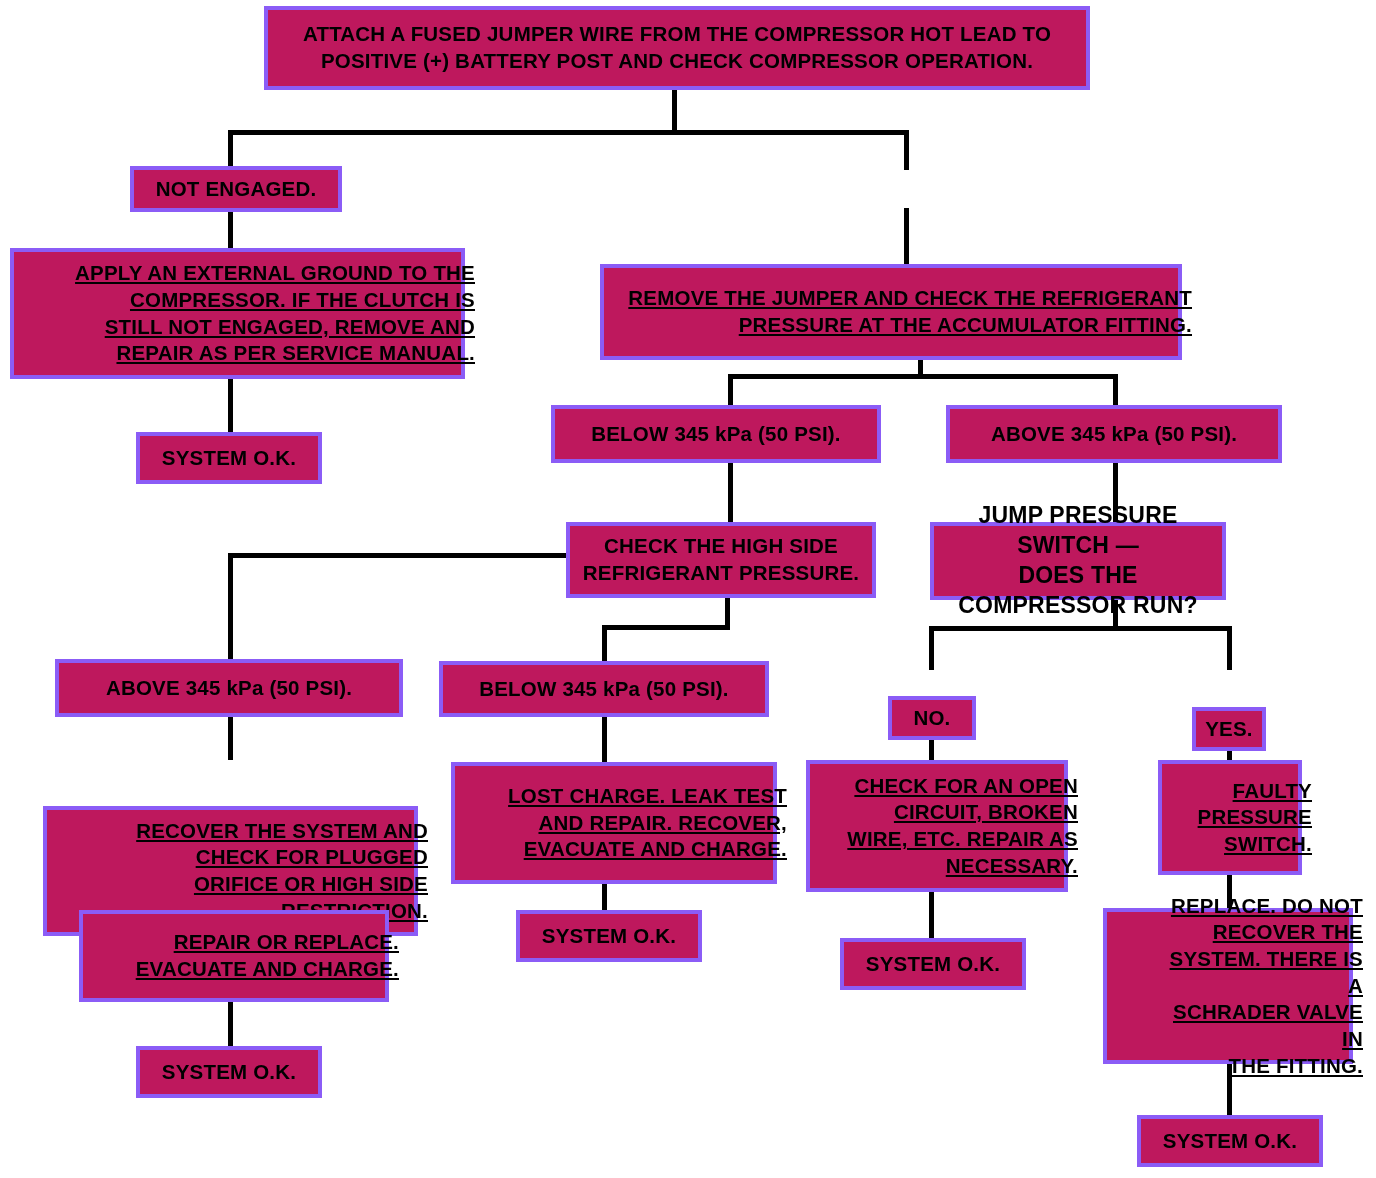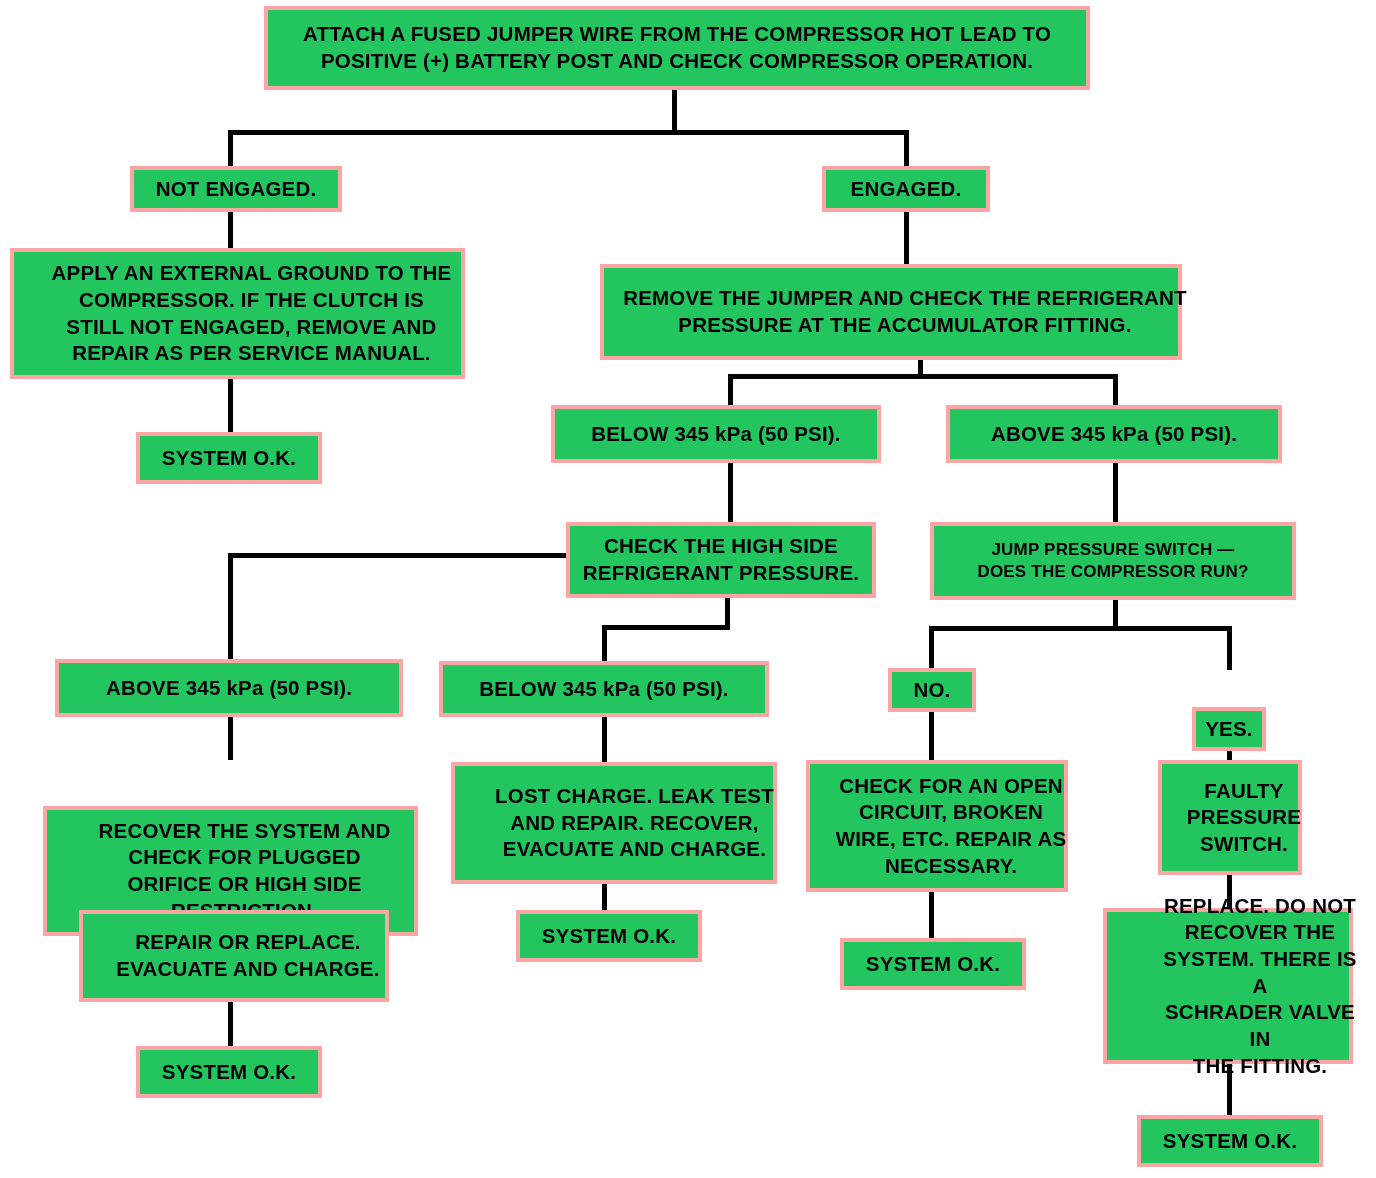--- a/index.html
+++ b/index.html
@@ -12,32 +12,32 @@
     position: relative;
     width: 1376px;
     height: 1178px;
     background: #ffffff;
     overflow: hidden;
     font-family: "Liberation Sans", sans-serif;
   }
   .node {
     position: absolute;
     box-sizing: border-box;
-    border: 4px solid #fca5a5;
-    background: #22c55e;
+    border: 4px solid #8b5cf6;
+    background: #be185d;
     display: flex;
     flex-direction: column;
     justify-content: center;
     color: #000000;
     font-weight: 700;
     letter-spacing: 0.2px;
     z-index: 3;
   }
   .node.c { align-items: center; text-align: center; }
-  .node.l { align-items: flex-start; text-align: center; }
+  .node.l { align-items: flex-start; text-align: right; text-decoration: underline; }
   .node .txt {
     display: block;
     width: 100%;
     white-space: pre-line;
     line-height: 1.30;
   }
   .node.l .txt { padding-left: 14px; }
   .node.c .txt { padding: 0 8px; }
 
   
@@ -108,23 +108,20 @@
 
   <div class="node c" style="left:264px; top:6px; width:826px; height:84px; font-size:20.5px;">
     <span class="txt">ATTACH A FUSED JUMPER WIRE FROM THE COMPRESSOR HOT LEAD TO
 POSITIVE (+) BATTERY POST AND CHECK COMPRESSOR OPERATION.</span>
   </div>
 
   <div class="node c" style="left:130px; top:166px; width:212px; height:46px; font-size:20.5px;">
     <span class="txt">NOT ENGAGED.</span>
   </div>
 
-  <div class="node c" style="left:822px; top:166px; width:168px; height:46px; font-size:20.5px;">
-    <span class="txt">ENGAGED.</span>
-  </div>
 
   <div class="node l" style="left:10px; top:248px; width:455px; height:131px; font-size:20.5px;">
     <span class="txt">APPLY AN EXTERNAL GROUND TO THE
 COMPRESSOR. IF THE CLUTCH IS
 STILL NOT ENGAGED, REMOVE AND
 REPAIR AS PER SERVICE MANUAL.</span>
   </div>
 
   <div class="node c" style="left:136px; top:432px; width:186px; height:52px; font-size:20.5px;">
     <span class="txt">SYSTEM O.K.</span>
@@ -141,34 +138,34 @@
 
   <div class="node c" style="left:946px; top:405px; width:336px; height:58px; font-size:20.5px;">
     <span class="txt">ABOVE 345 kPa (50 PSI).</span>
   </div>
 
   <div class="node c" style="left:566px; top:522px; width:310px; height:76px; font-size:20.5px;">
     <span class="txt">CHECK THE HIGH SIDE
 REFRIGERANT PRESSURE.</span>
   </div>
 
-  <div class="node c" style="left:930px; top:522px; width:366px; height:78px; font-size:17px;">
+  <div class="node c" style="left:930px; top:522px; width:296px; height:78px; font-size:23px;">
     <span class="txt">JUMP PRESSURE SWITCH —
 DOES THE COMPRESSOR RUN?</span>
   </div>
 
   <div class="node c" style="left:55px; top:659px; width:348px; height:58px; font-size:20.5px;">
     <span class="txt">ABOVE 345 kPa (50 PSI).</span>
   </div>
 
   <div class="node c" style="left:439px; top:661px; width:330px; height:56px; font-size:20.5px;">
     <span class="txt">BELOW 345 kPa (50 PSI).</span>
   </div>
 
-  <div class="node c" style="left:888px; top:668px; width:88px; height:44px; font-size:20.5px;">
+  <div class="node c" style="left:888px; top:696px; width:88px; height:44px; font-size:20.5px;">
     <span class="txt">NO.</span>
   </div>
 
   <div class="node c" style="left:1192px; top:668px; width:74px; height:44px; font-size:20.5px;margin-top:39px;">
     <span class="txt">YES.</span>
   </div>
 
   <div class="node l" style="left:43px; top:758px; width:375px; height:130px; font-size:20.5px;margin-top:48px;">
     <span class="txt">RECOVER THE SYSTEM AND
 CHECK FOR PLUGGED

